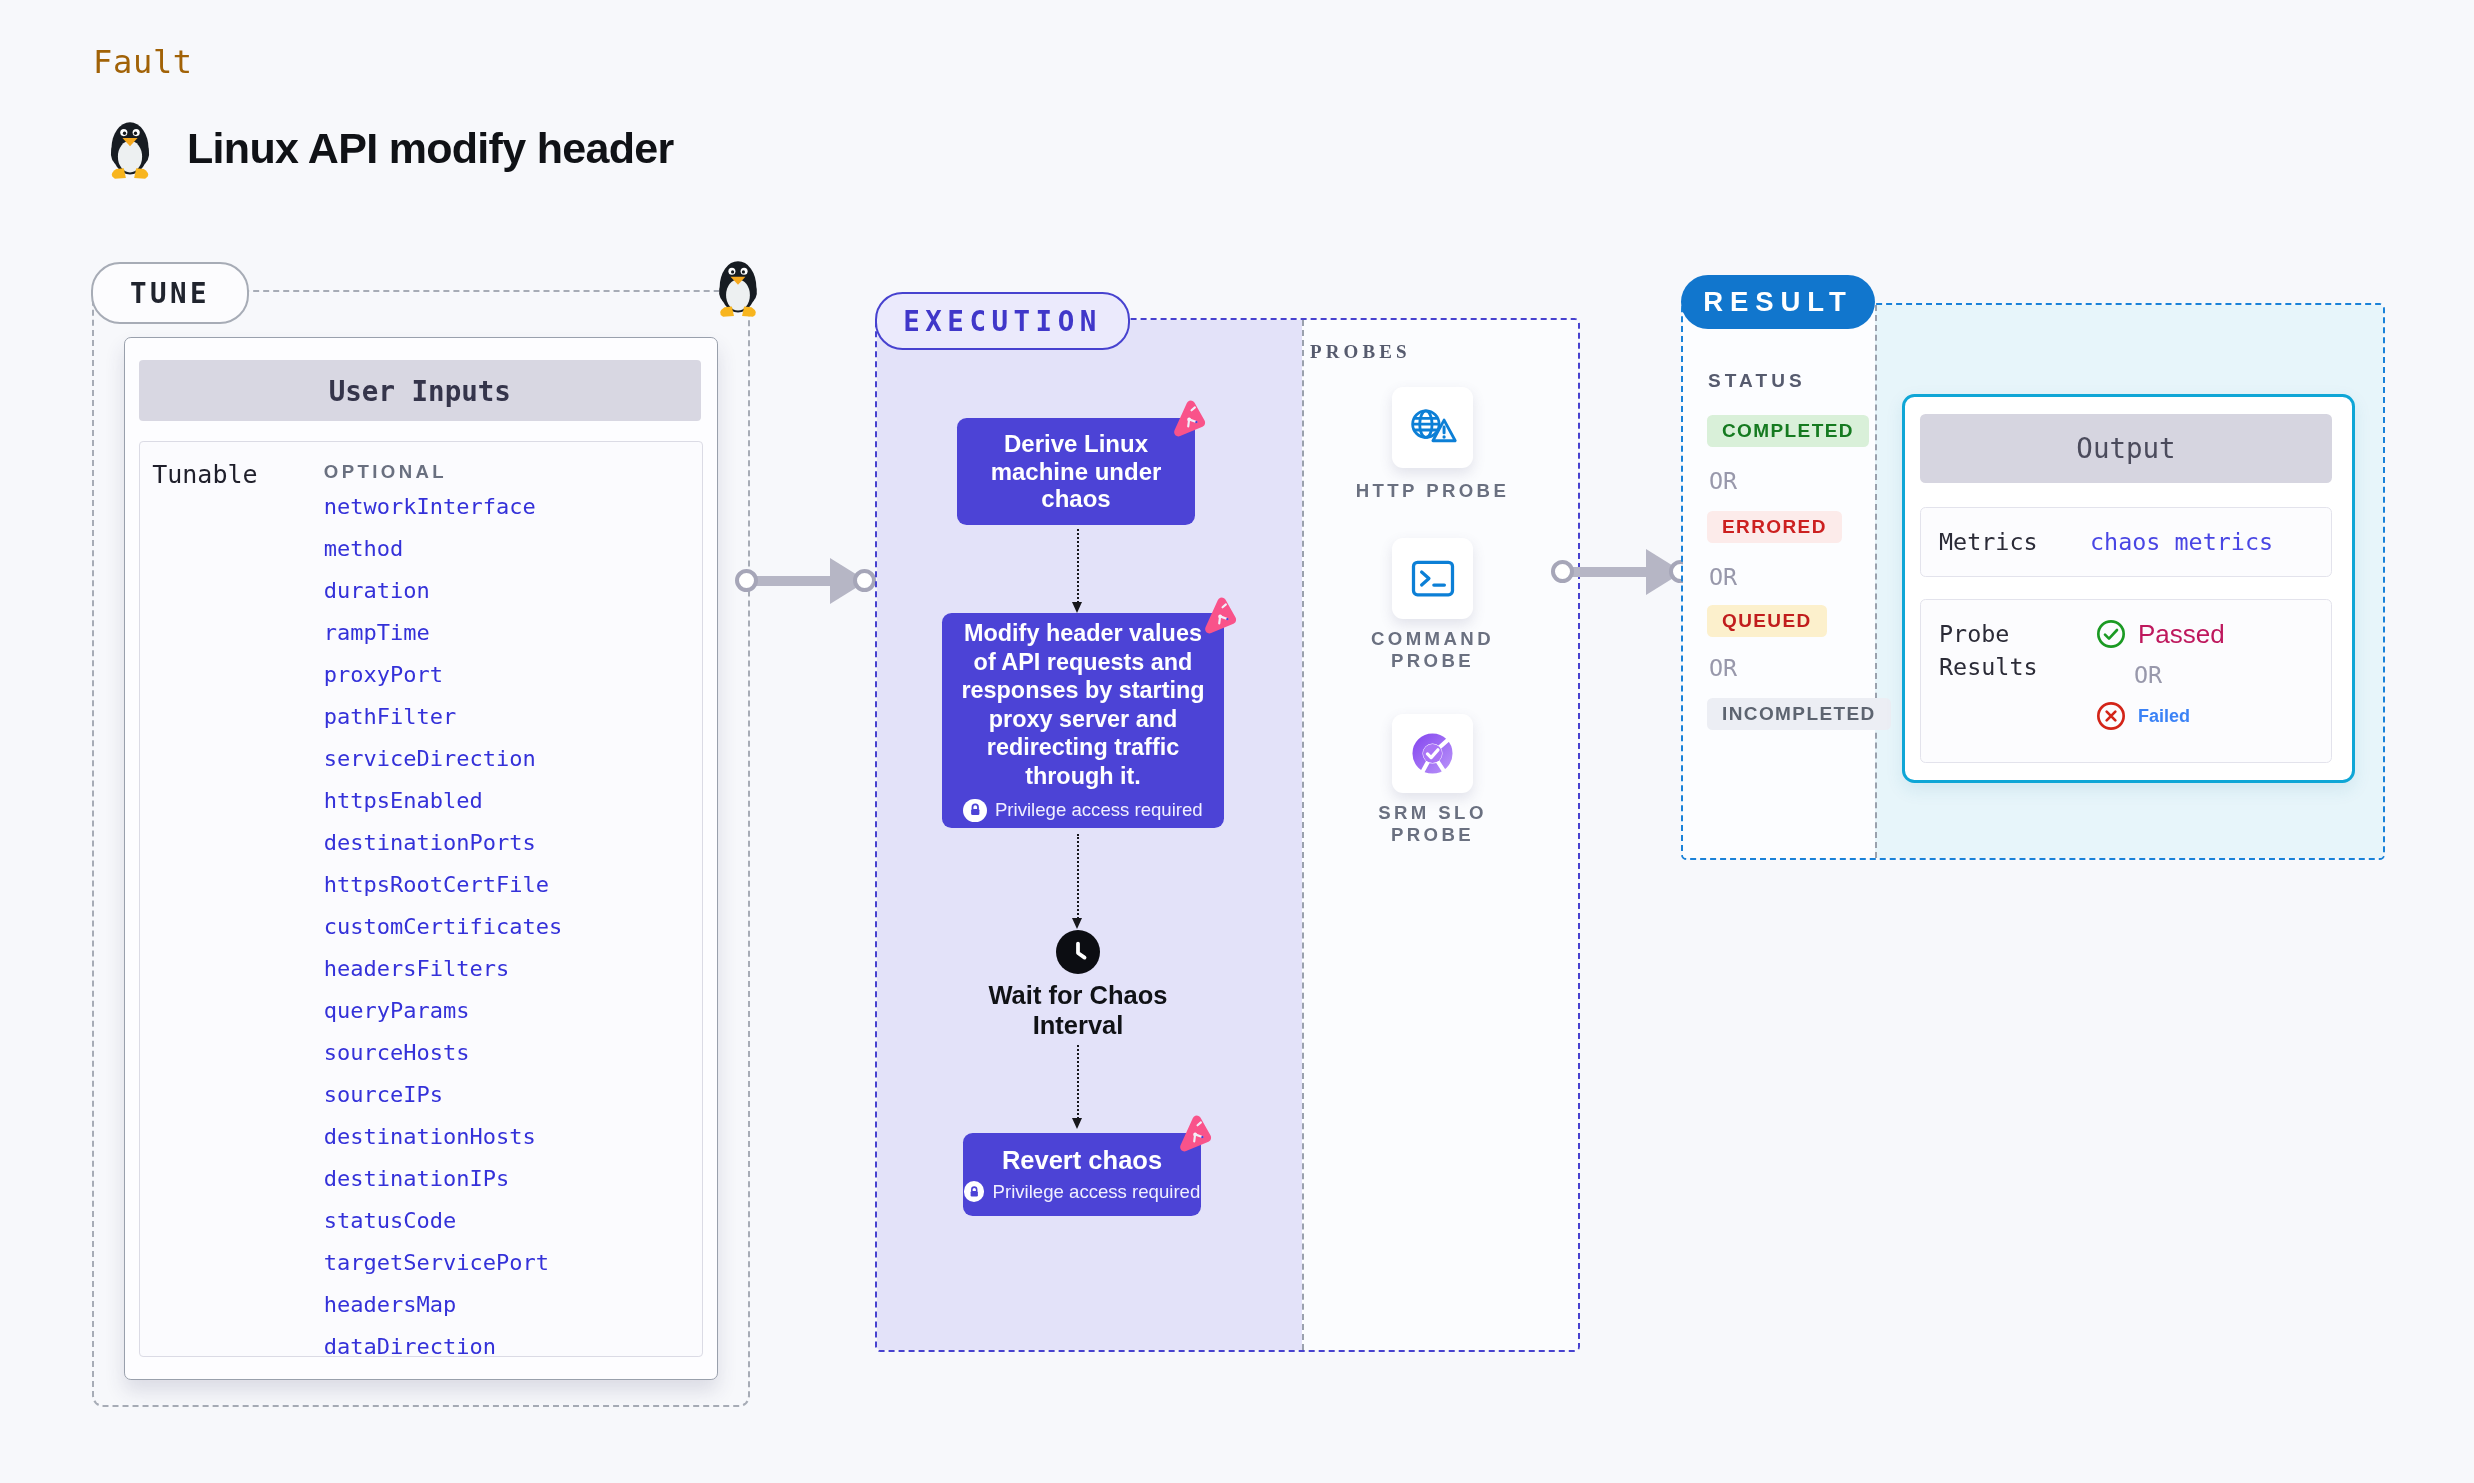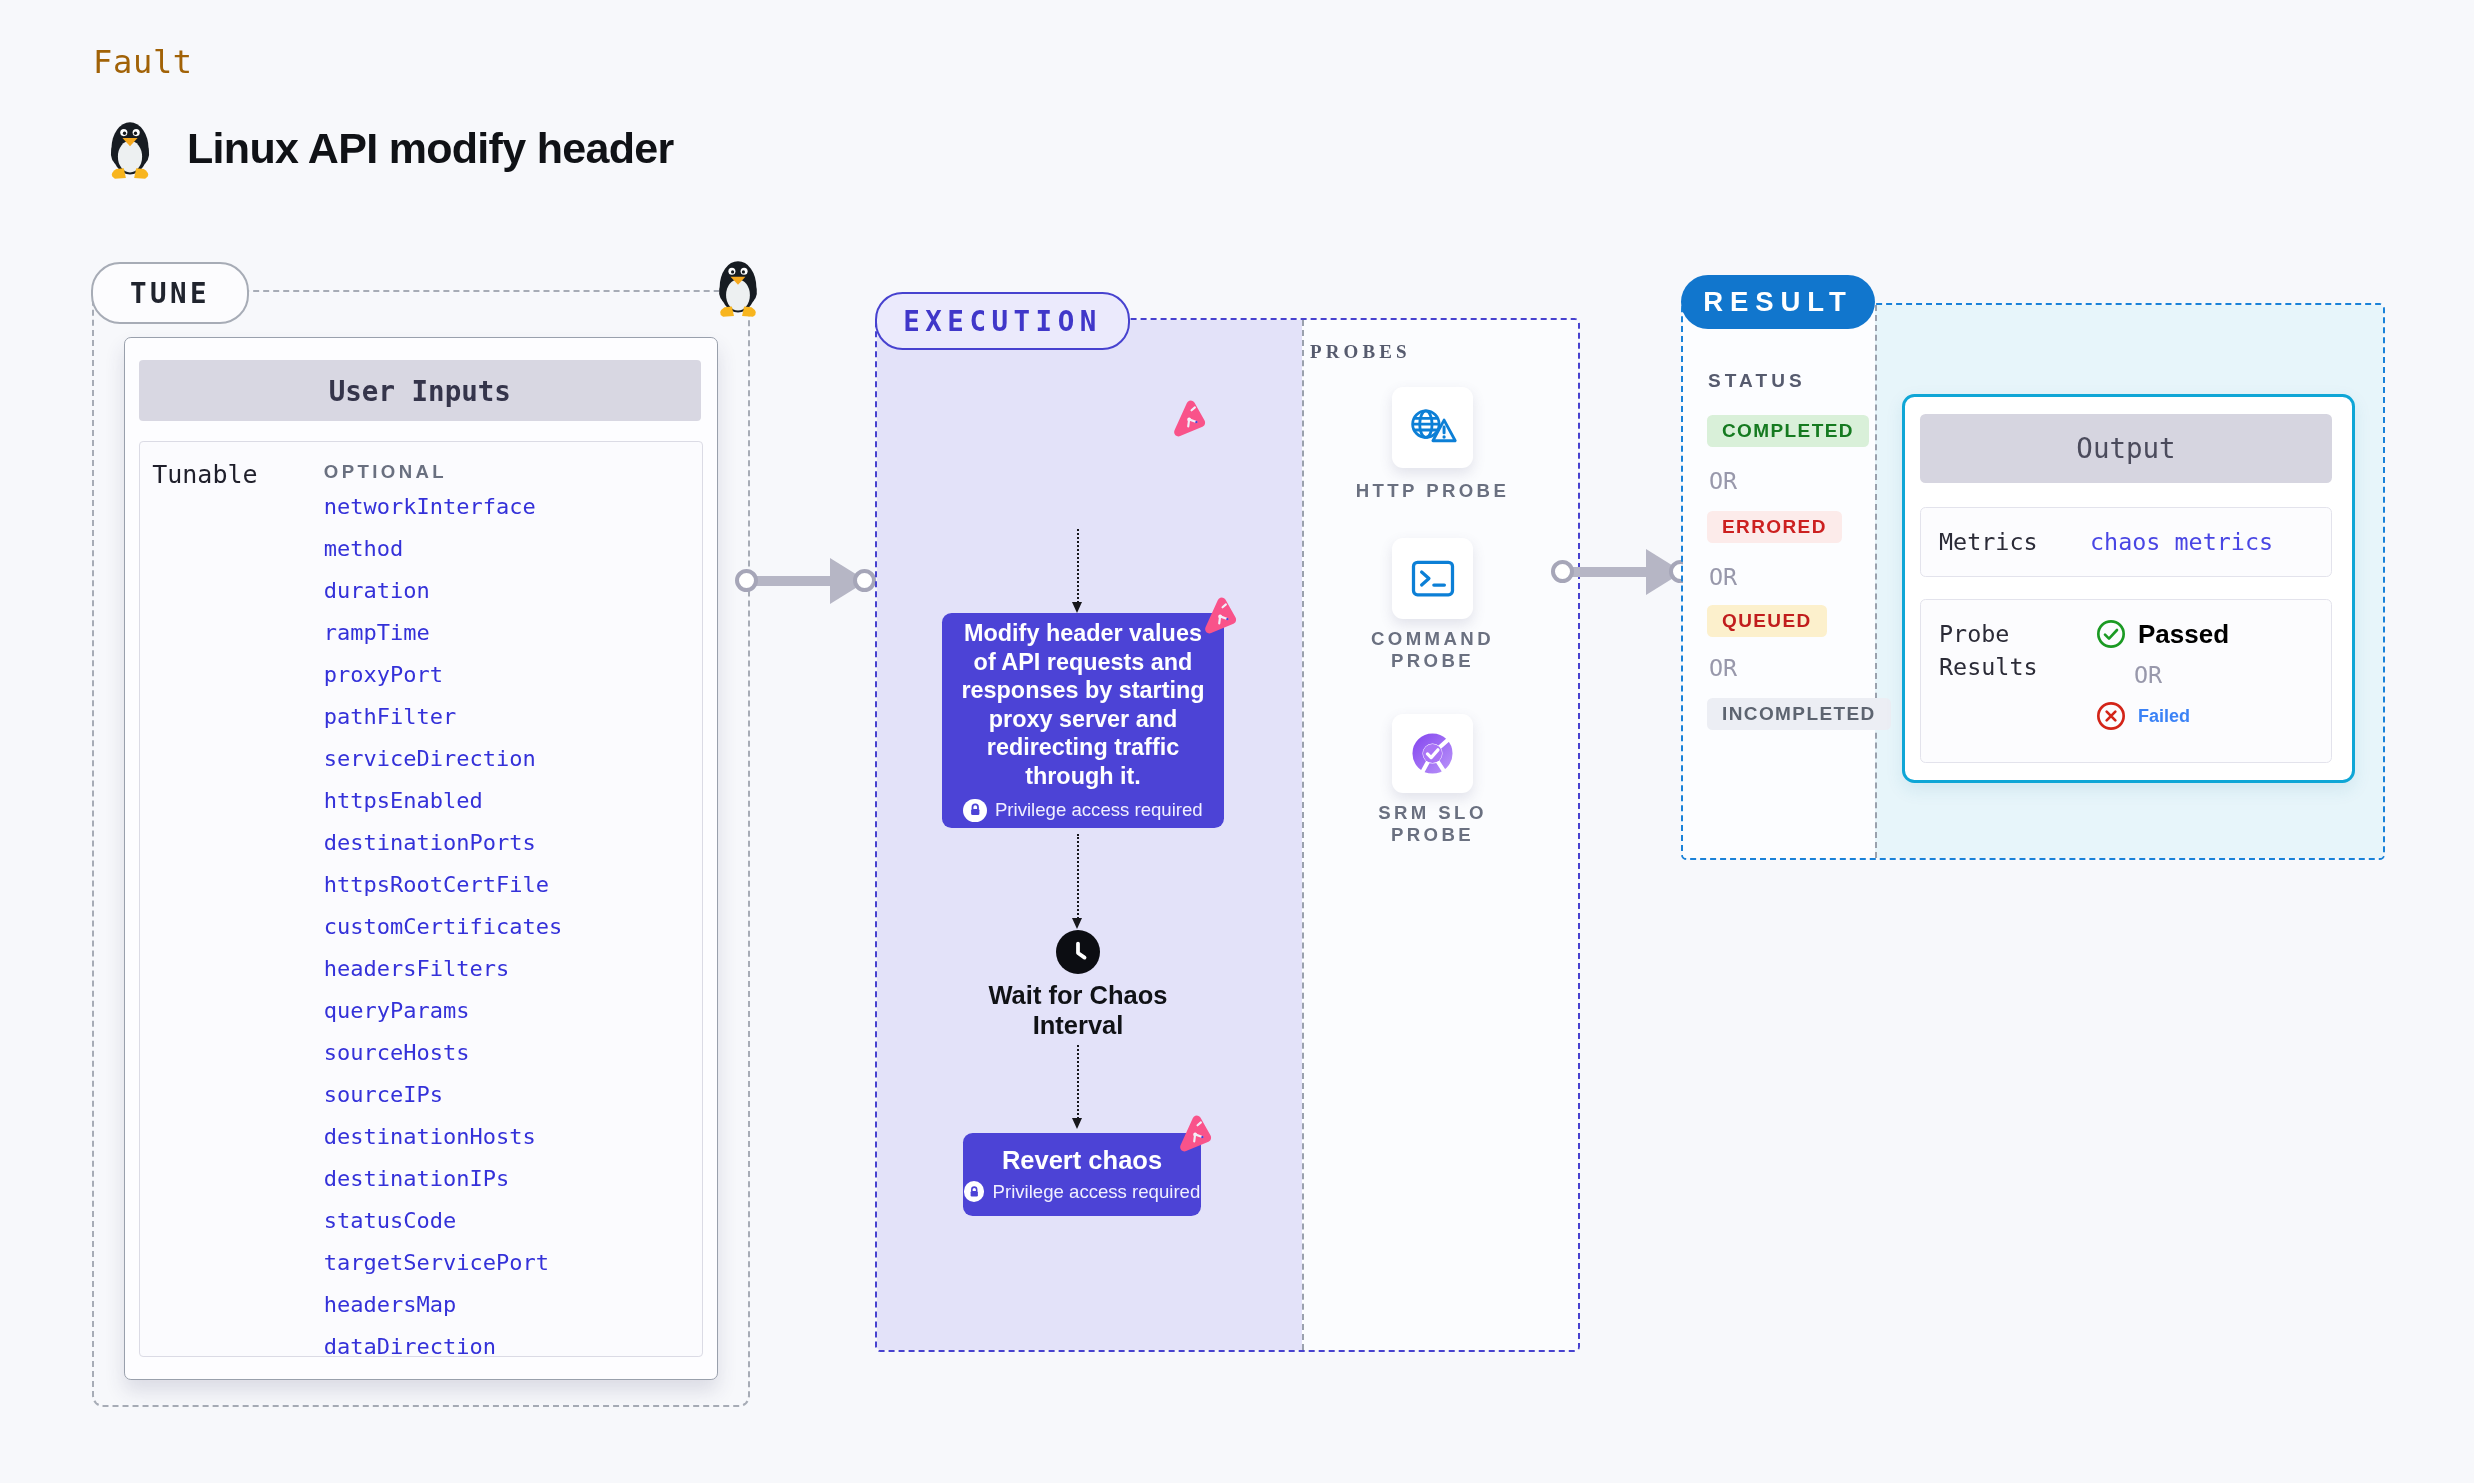--- a/index.html
+++ b/index.html
@@ -69,21 +69,21 @@
   .s-errored{background:#fcebea;color:#cc2020;}
   .s-queued{background:#fcf0cc;color:#c11d1d;}
   .s-incompleted{background:#eceef4;color:#5d6470;}
   .output-card{background:#fff;border:3.4px solid #0fa6d6;border-radius:12.4px;box-shadow:0 6.9px 16.5px rgba(30,120,160,.10);}
   .out-header{background:#d6d5e0;border-radius:5.5px;display:flex;align-items:center;justify-content:center;
               font-size:27.5px;font-weight:normal;color:#4b4b5c;}
   .out-row{background:#fcfcfe;border:1.4px solid #e3e3ec;border-radius:5.5px;}
   .out-label{font-size:23.4px;color:#2b2b37;line-height:1.4;}
   .metrics-value{font-size:23.4px;color:#4946e4;}
   .res-line{display:flex;align-items:center;gap:11px;}
-  .passed-text{font-size:26px;font-weight:bold;color:#000000;}
+  .passed-text{font-size:26px;font-weight:normal;color:#be185d;}
   .failed-text{font-size:18px;font-weight:bold;color:#3b82f6;}
 </style>
 </head>
 <body>
 
 <svg width="0" height="0" style="position:absolute">
   <defs>
     <g id="tux">
       <ellipse cx="20" cy="25" rx="13.5" ry="19" fill="#171c22"></ellipse>
       <path d="M7.5 22 q-3.5 9 1.5 14 l5 -3 Z" fill="#171c22"></path>
@@ -161,20 +161,23 @@
     <div class="node" style="left:0;top:11.7px;"></div>
     <div class="node" style="left:118px;top:11.7px;"></div>
   </div>
 
   <div class="abs exec-box" style="left:875px;top:318px;width:701px;height:1030px;">
     <div class="abs" style="left:0;top:0;width:425px;height:100%;background:#e3e2f9;"></div>
     <div class="abs" style="left:425px;top:0;right:0;height:100%;background:#fbfcfe;border-left:2.1px dashed #9aa1ad;"></div>
   </div>
   <div class="abs pill exec-pill mono" style="left:875px;top:292px;width:251px;height:54px;border-radius:27.5px;">EXECUTION</div>
 
+  <div class="abs step-box" style="left:957px;top:418px;width:238px;height:107px;">
+    <div class="step-text" style="font-size:24px;line-height:1.14;width:206px;">Derive Linux machine under chaos</div>
+  </div>
   <svg class="abs chaos" style="left:1168px;top:400px;transform:rotate(-8deg);" width="37" height="37" viewBox="0 0 60 60">
       <use href="#chaosblob"></use>
     </svg>
   <div class="abs varrow" style="left:1077px;top:529px;height:74px;"></div>
 
   <div class="abs step-box" style="left:942px;top:613px;width:282px;height:215px;">
     <div class="step-text" style="font-size:23.4px;line-height:1.22;width:248px;">Modify header values of API requests and responses by starting proxy server and redirecting traffic through it.</div>
     <div class="priv">
       <span class="lockc">
         <svg width="16.5" height="16.5" viewBox="0 0 24 24">

